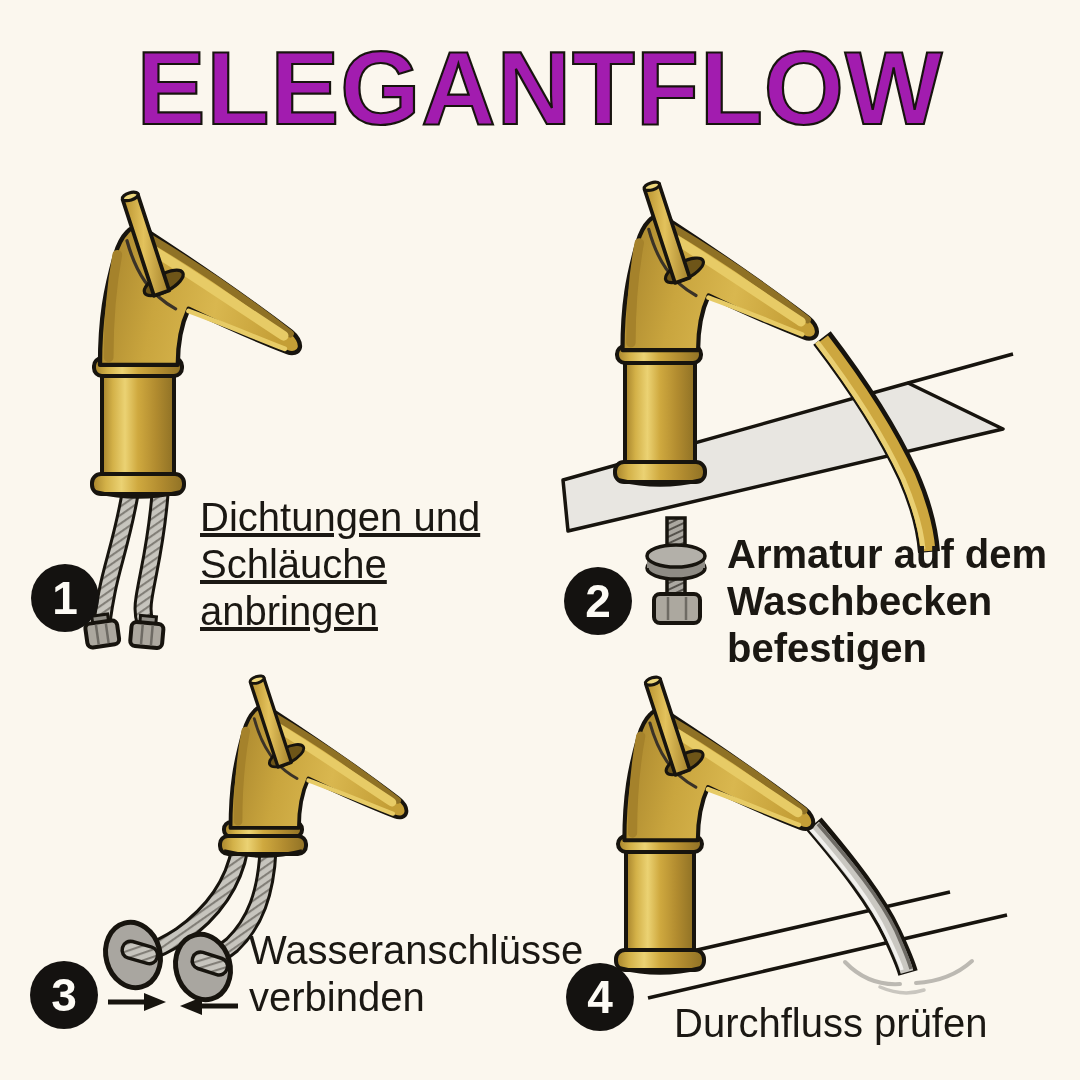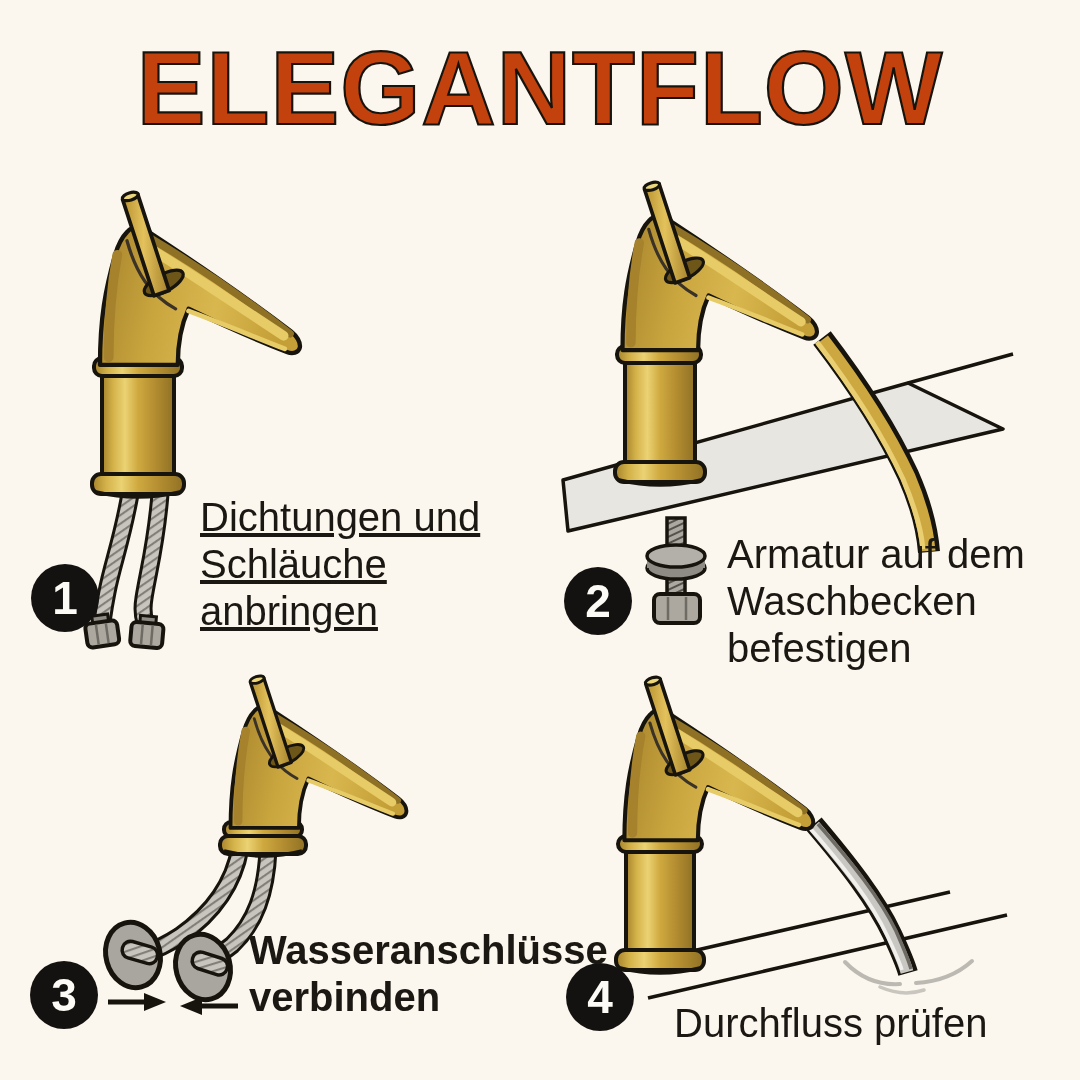--- a/index.html
+++ b/index.html
@@ -12,21 +12,21 @@
     color:#1B1813;
   }
   .title{
     position:absolute;
     left:0; top:30px; width:1080px;
     margin:0;
     text-align:center;
     font-size:103px;
     font-weight:bold;
     letter-spacing:1px;
-    color:#c2410c;
+    color:#a21caf;
     -webkit-text-stroke:2.2px #17140E;
     white-space:nowrap;
   }
   .art{
     position:absolute; left:0; top:0; width:1080px; height:1080px;
   }
   .badge{
     position:absolute;
     width:68px;height:68px;
     background:#141210;
@@ -42,22 +42,22 @@
     line-height:47px;
     white-space:pre-line;
     color:#1B1813;
     letter-spacing:0px;
   }
   #badge1{left:31px; top:564px;}
   #badge2{left:564px;top:567px;}
   #badge3{left:30px; top:961px;}
   #badge4{left:566px;top:963px;}
   #label1{left:200px;top:494px;text-decoration:underline;}
-  #label2{left:727px;top:531px;}
-  #label3{left:249px;top:927px;font-weight:bold;}
+  #label2{left:727px;top:531px;font-weight:bold;}
+  #label3{left:249px;top:927px;}
   #label4{left:674px;top:1000px;text-align:right;}
 </style>
 </head>
 <body>
 
 <div class="canvas">
 
   <h1 class="title">ELEGANTFLOW</h1>
 
   <svg class="art" viewBox="0 0 1080 1080">

